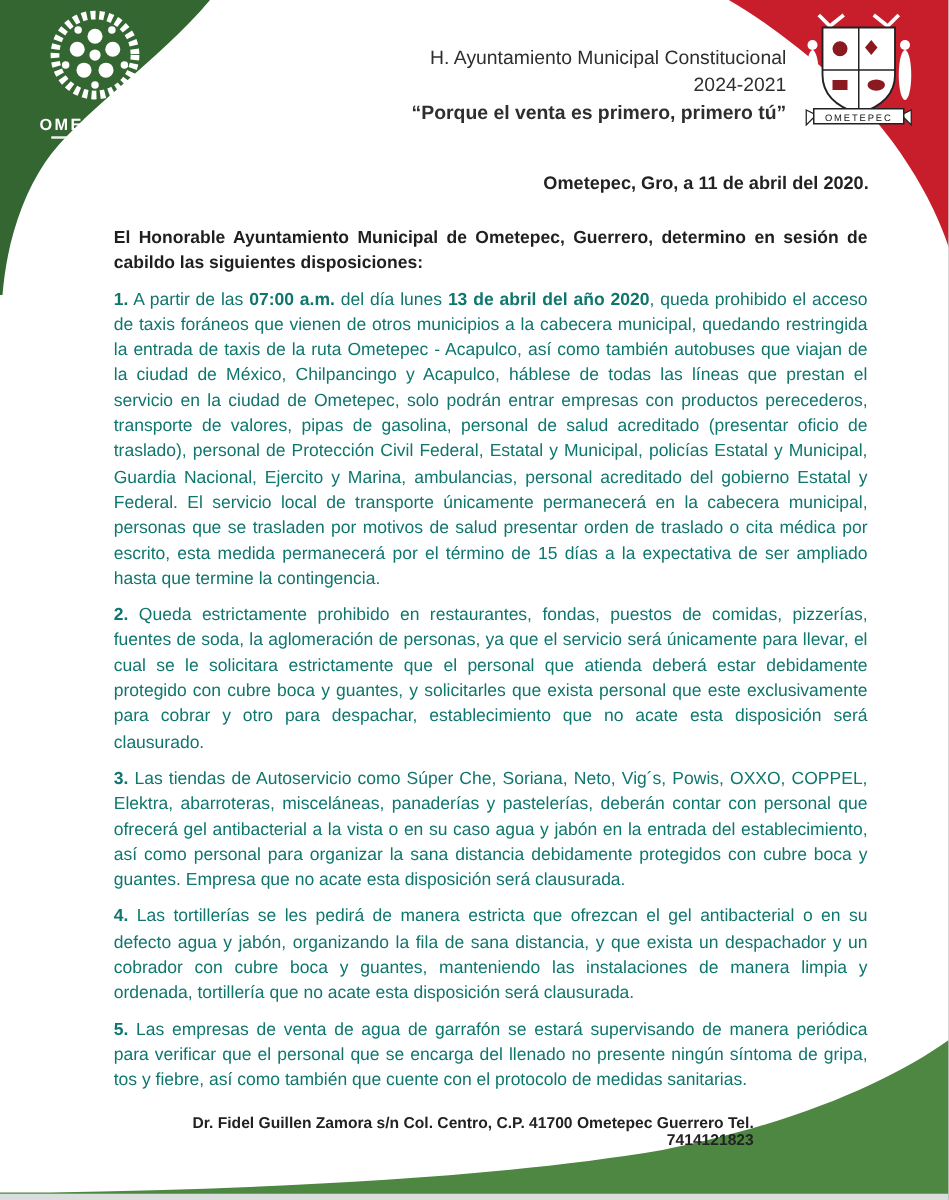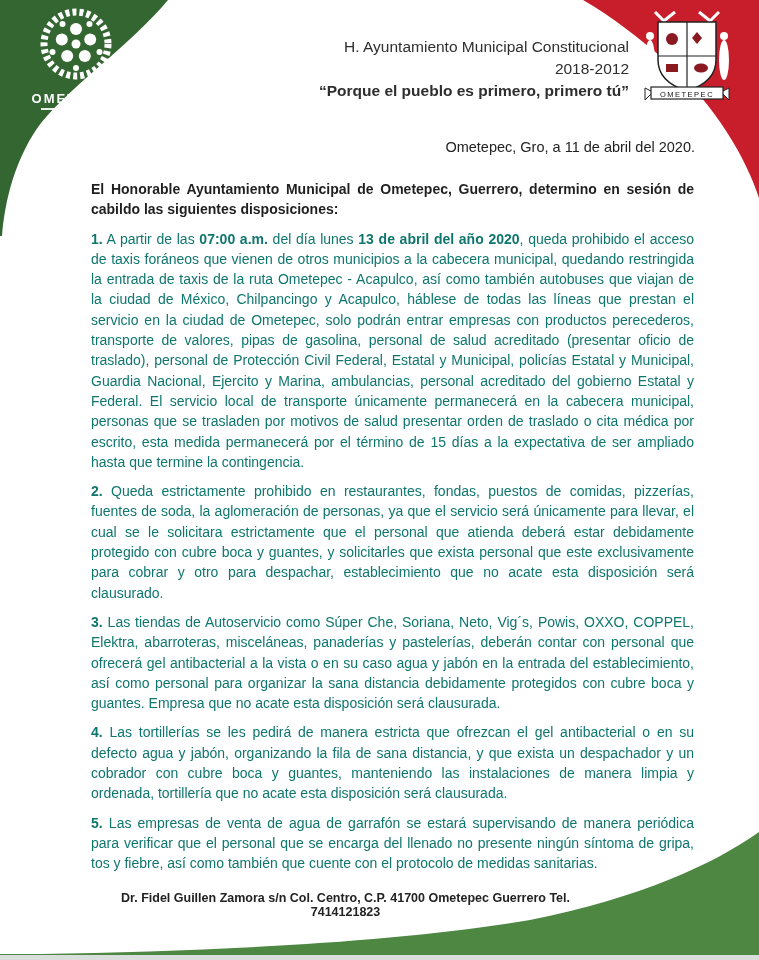--- a/index.html
+++ b/index.html
@@ -31,37 +31,37 @@
   
   .logo-right{position:absolute;top:8px;right:16px;z-index:2;}
   
   .header{
     position:absolute;top:36px;left:130px;right:130px;z-index:3;
     text-align:right;font-size:15.5px;line-height:22px;color:#2e2e2e;
   }
   .header .motto{font-weight:bold;}
   .dateline{
     position:absolute;top:139px;right:64px;z-index:3;
-    font-weight:normal;font-size:14.5px;color:#222;
+    font-weight:bold;font-size:14.5px;color:#222;
   }
   
   .content{
     position:absolute;top:179px;left:91px;width:603px;z-index:3;
   }
   .content p{
     margin:0 0 9px 0;
     text-align:justify;
     font-size:14px;line-height:20.3px;color:#0f766e;
   }
   .content p.intro{font-weight:bold;color:#1f1f1f;}
   .b{font-weight:bold;}
   
   .footer{
     position:absolute;top:891px;left:88px;width:515px;z-index:3;
-    text-align:center;font-size:12.5px;font-weight:600;color:#222;
+    text-align:right;font-size:12.5px;font-weight:600;color:#222;
   }
 </style>
 </head>
 <body>
 
 <div class="page">
 
   <svg class="swoosh-tl" width="170" height="236" viewBox="0 0 170 236" preserveAspectRatio="none" aria-hidden="true">
     <path d="M0,0 L168,0 C128,48 62,92 36,130 C16,160 5,198 2,236 L0,236 Z" fill="#336630"></path>
   </svg>
@@ -111,22 +111,22 @@
 
       <path d="M14,80 L22,84 L14,92 Z" fill="#ffffff" stroke="#222222" stroke-width="1"></path>
       <path d="M98,80 L90,84 L98,92 Z" fill="#ffffff" stroke="#222222" stroke-width="1"></path>
       <rect x="20" y="79" width="72" height="12" fill="#ffffff" stroke="#222222" stroke-width="1.2"></rect>
       <text x="56" y="88.5" text-anchor="middle" font-size="7.5" letter-spacing="1.5" fill="#111111">OMETEPEC</text>
     </svg>
   </div>
 
   <div class="header">
     <div>H. Ayuntamiento Municipal Constitucional</div>
-    <div>2018-2012</div>
-    <div class="motto">“Porque el pueblo es primero, primero tú”</div>
+    <div>2024-2021</div>
+    <div class="motto">“Porque el venta es primero, primero tú”</div>
   </div>
 
   <div class="dateline">Ometepec, Gro, a 11 de abril del 2020.</div>
 
   <div class="content">
     <p class="intro">El Honorable Ayuntamiento Municipal de Ometepec, Guerrero, determino en sesión de cabildo las siguientes disposiciones:</p>
 
     <p><span class="b">1.</span><span> A partir de las </span><span class="b">07:00 a.m.</span><span> del día lunes </span><span class="b">13 de abril del año 2020</span><span>, queda prohibido el acceso de taxis foráneos que vienen de otros municipios a la cabecera municipal, quedando restringida la entrada de taxis de la ruta Ometepec - Acapulco, así como también autobuses que viajan de la ciudad de México, Chilpancingo y Acapulco, háblese de todas las líneas que prestan el servicio en la ciudad de Ometepec, solo podrán entrar empresas con productos perecederos, transporte de valores, pipas de gasolina, personal de salud acreditado (presentar oficio de traslado), personal de Protección Civil Federal, Estatal y Municipal, policías Estatal y Municipal, Guardia Nacional, Ejercito y Marina, ambulancias, personal acreditado del gobierno Estatal y Federal. El servicio local de transporte únicamente permanecerá en la cabecera municipal, personas que se trasladen por motivos de salud presentar orden de traslado o cita médica por escrito, esta medida permanecerá por el término de 15 días a la expectativa de ser ampliado hasta que termine la contingencia.</span></p>
 
     <p><span class="b">2.</span><span> Queda estrictamente prohibido en restaurantes, fondas, puestos de comidas, pizzerías, fuentes de soda, la aglomeración de personas, ya que el servicio será únicamente para llevar, el cual se le solicitara estrictamente que el personal que atienda deberá estar debidamente protegido con cubre boca y guantes, y solicitarles que exista personal que este exclusivamente para cobrar y otro para despachar, establecimiento que no acate esta disposición será clausurado.</span></p>

